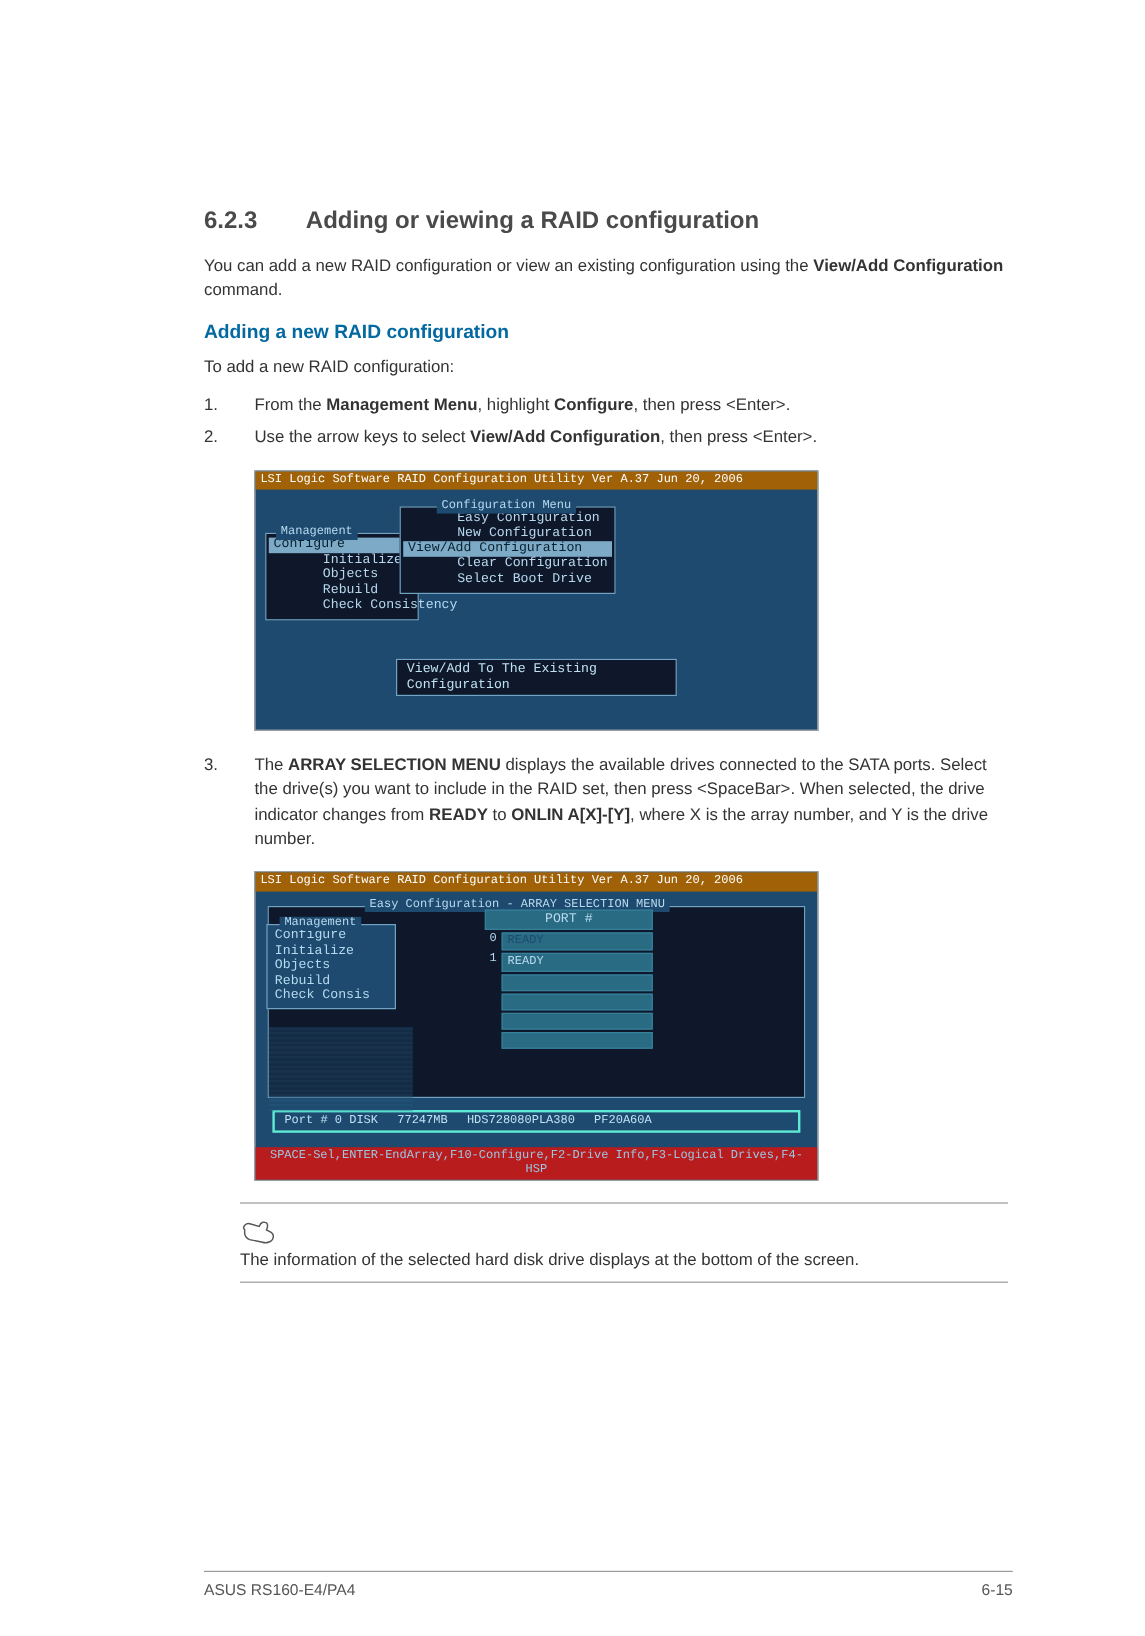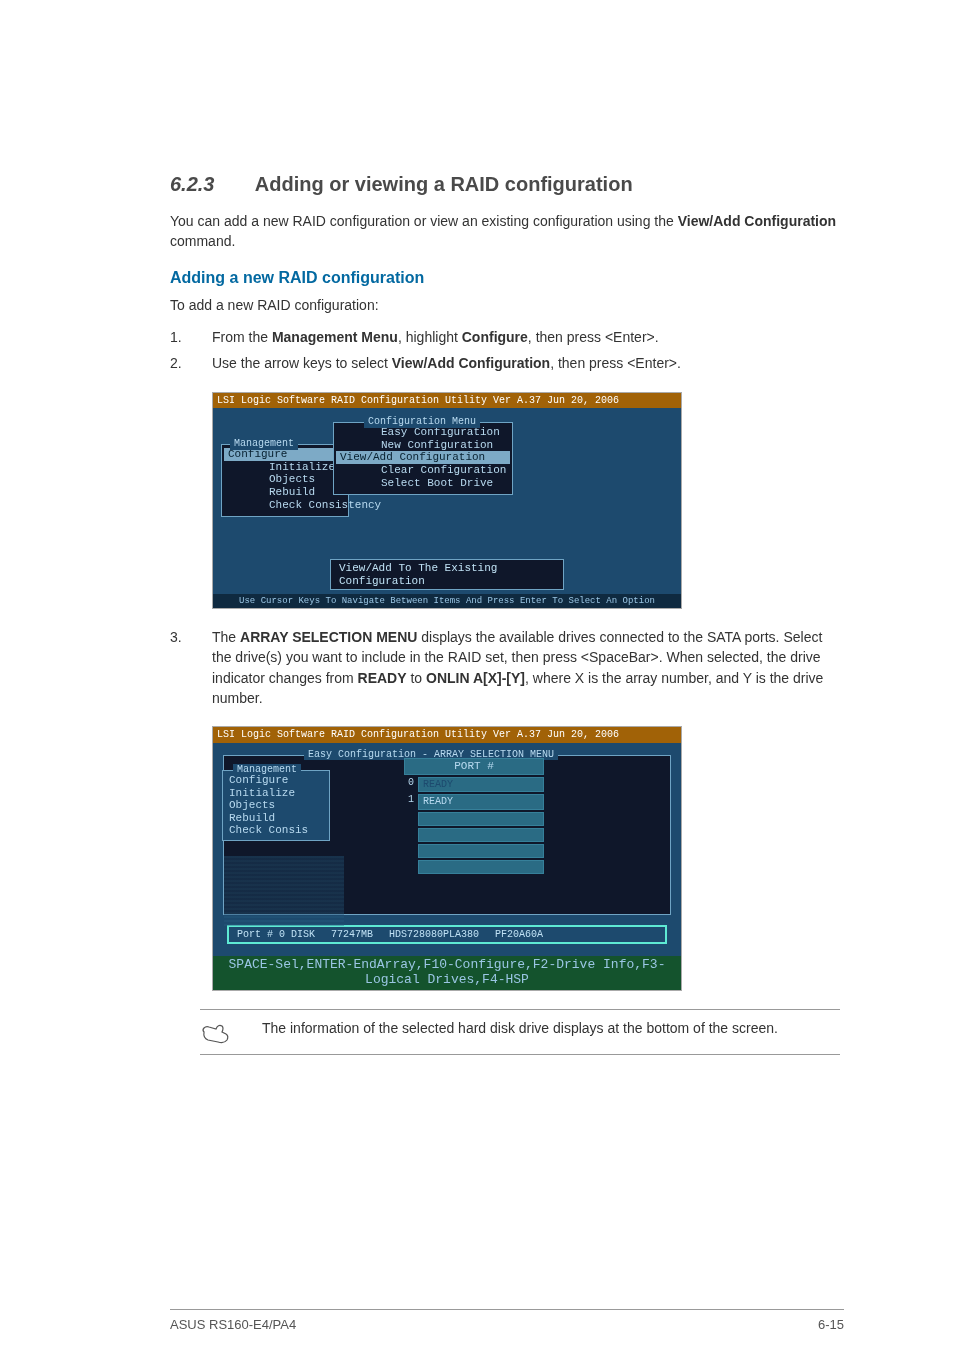--- a/index.html
+++ b/index.html
@@ -13,21 +13,21 @@
     position: relative;
     font-size: 14px;
     line-height: 1.45;
   }
   .section-heading {
     font-size: 20px;
     font-weight: bold;
     color: #4a4a4a;
     margin-bottom: 12px;
   }
-  .section-num { display: inline-block; min-width: 80px; font-style: italic; }
+  .section-num { display: inline-block; min-width: 80px; }
   .intro { margin-bottom: 14px; }
   .subheading {
     font-size: 16px;
     font-weight: bold;
     color: #0369a1;
     margin-top: 10px;
     margin-bottom: 6px;
   }
   .subintro { margin-bottom: 12px; }
   ol.steps { list-style: none; counter-reset: step; padding-left: 0; margin-bottom: 18px; }
@@ -82,21 +82,21 @@
     left: 120px;
     top: 14px;
     width: 180px;
     z-index: 2;
   }
   .shot1 .cfg-box .box-title { left: 30px; }
   .shot1 .menuitem { white-space: nowrap; margin-left: 41px; }
   .shot1 .hl { background: #7daac6; color: #07202f; display: block; margin: 0 -4px; padding: 0 4px; }
   .shot1 .hint-box {
     position: absolute;
-    bottom: 18px;
+    bottom: 28px;
     left: 50%;
     transform: translateX(-50%);
     padding: 2px 8px;
     color: #bfe1f4;
     font-family: Liberation Mono, monospace;
   }
   .shot1 .footline {
     position: absolute;
     bottom: 0;
     left: 0;
@@ -152,44 +152,45 @@
   .shot2 .drive-row .stat.ready0 { background: #2a6b84; color: #1d4a6e; }
   .shot2 .drive-infobox {
     border: 2px solid #5eead4;
     margin: 6px 6px;
     padding: 2px 8px;
     font-size: 10px;
     color: #bfe1f4;
   }
   .shot2 .drive-infobox span { display: inline-block; margin-right: 10px; }
   .shot2 .footline2 {
-    background: #14532d;
+    background: #b91c1c;
     color: #9bc6e4;
     padding: 2px 6px;
-    font-size: 13px;
+    font-size: 10px;
     text-align: center;
   }
   .shot2 .stripes {
     position: absolute;
     left: 0;
     top: 100px;
     width: 120px;
     height: 70px;
     background: repeating-linear-gradient(0deg, #255a7d 0 2px, #1d4a6e 2px 4px);
     opacity: 0.4;
     pointer-events: none;
   }
   .note-row {
     display: flex;
     align-items: flex-start;
     margin: 8px 0 0 30px;
     border-top: 1px solid #999;
     border-bottom: 1px solid #999;
     padding: 8px 8px 8px 0;
     width: 640px;
+    flex-direction: column;
   }
   .note-row .hand {
     margin-right: 30px;
     flex-shrink: 0;
   }
   .footer {
     position: absolute;
     bottom: 28px;
     left: 170px;
     right: 110px;
@@ -239,21 +240,20 @@
     </div>
     <div class="mgmt-box">
       <span class="box-title">Management</span>
       <div class="menuitem hl">Configure</div>
       <div class="menuitem">Initialize</div>
       <div class="menuitem">Objects</div>
       <div class="menuitem">Rebuild</div>
       <div class="menuitem">Check Consistency</div>
     </div>
     <div class="hint-box">View/Add To The Existing Configuration</div>
-    <div class="footline">Use Cursor Keys To Navigate Between Items And Press Enter To Select An Option</div>
   </div>
 </div>
 
 <ol class="steps" start="3" style="counter-reset: step 2;">
   <li>
     <span>The </span><b>ARRAY SELECTION MENU</b><span> displays the available drives connected to the SATA ports. Select the drive(s) you want to include in the RAID set, then press &lt;SpaceBar&gt;. When selected, the drive indicator changes from </span><b>READY</b><span> to </span><b>ONLIN A[X]-[Y]</b><span>, where X is the array number, and Y is the drive number.</span>
   </li>
 </ol>
 
 <div class="shot shot2">

